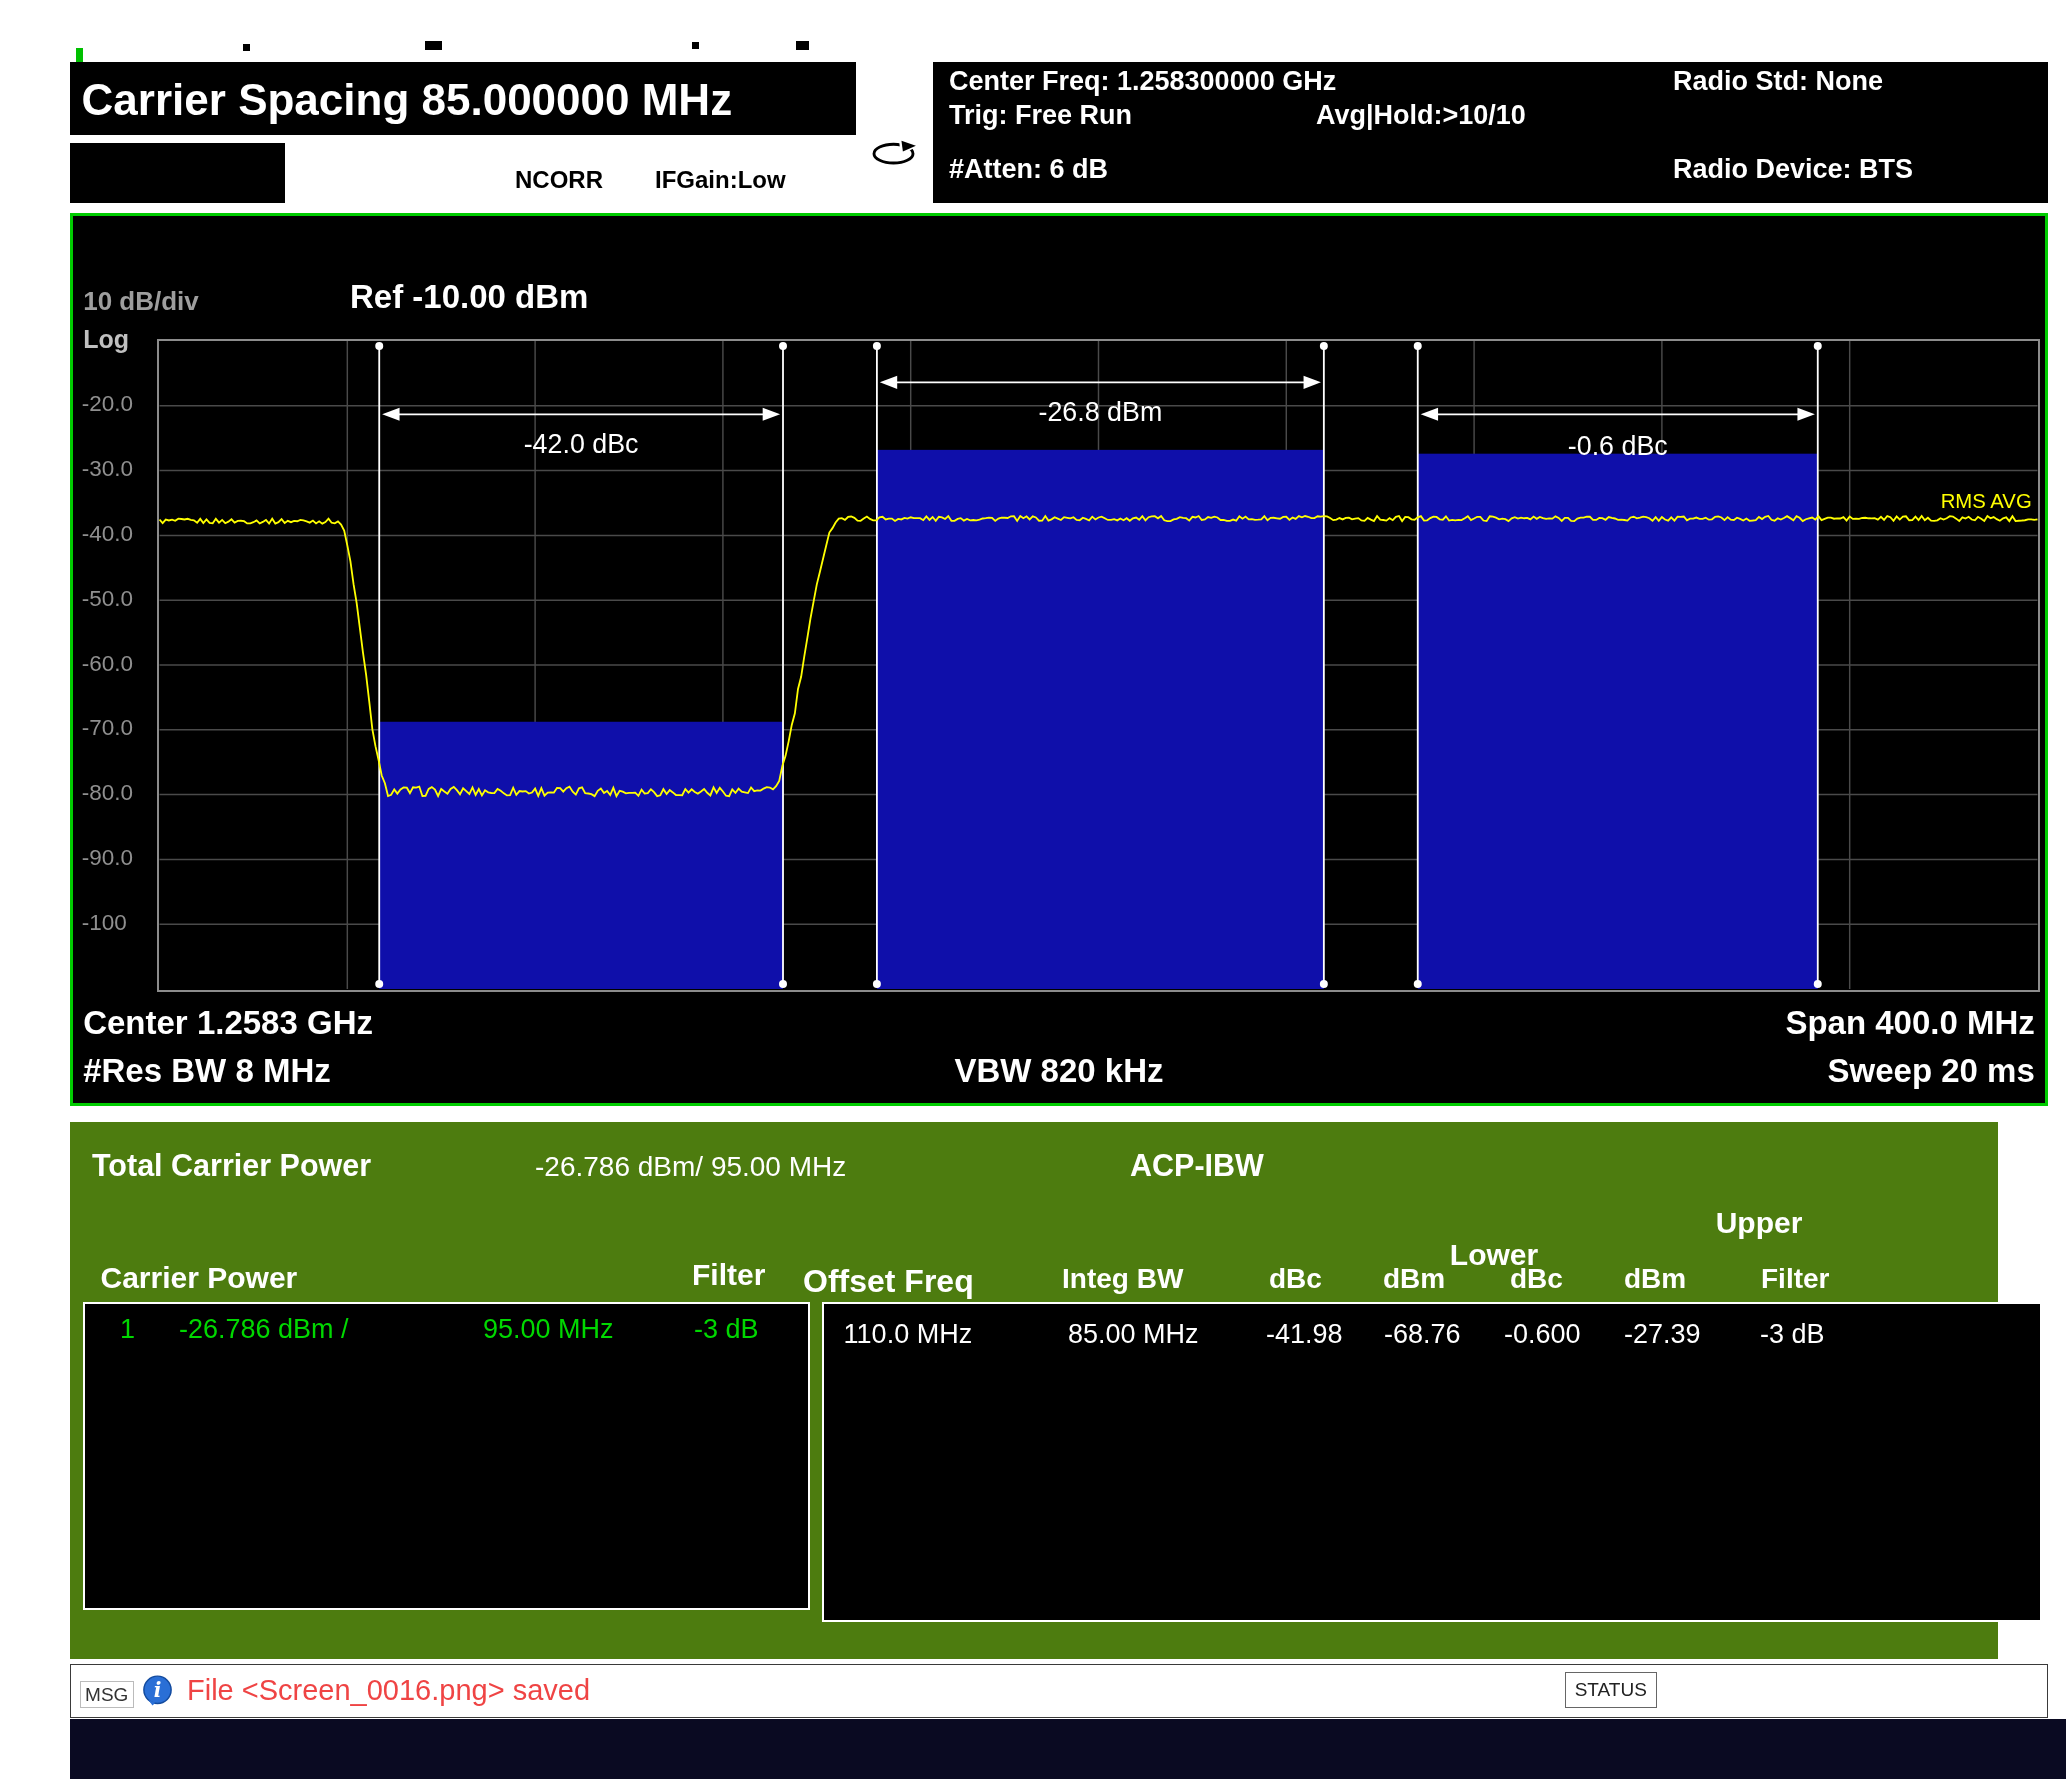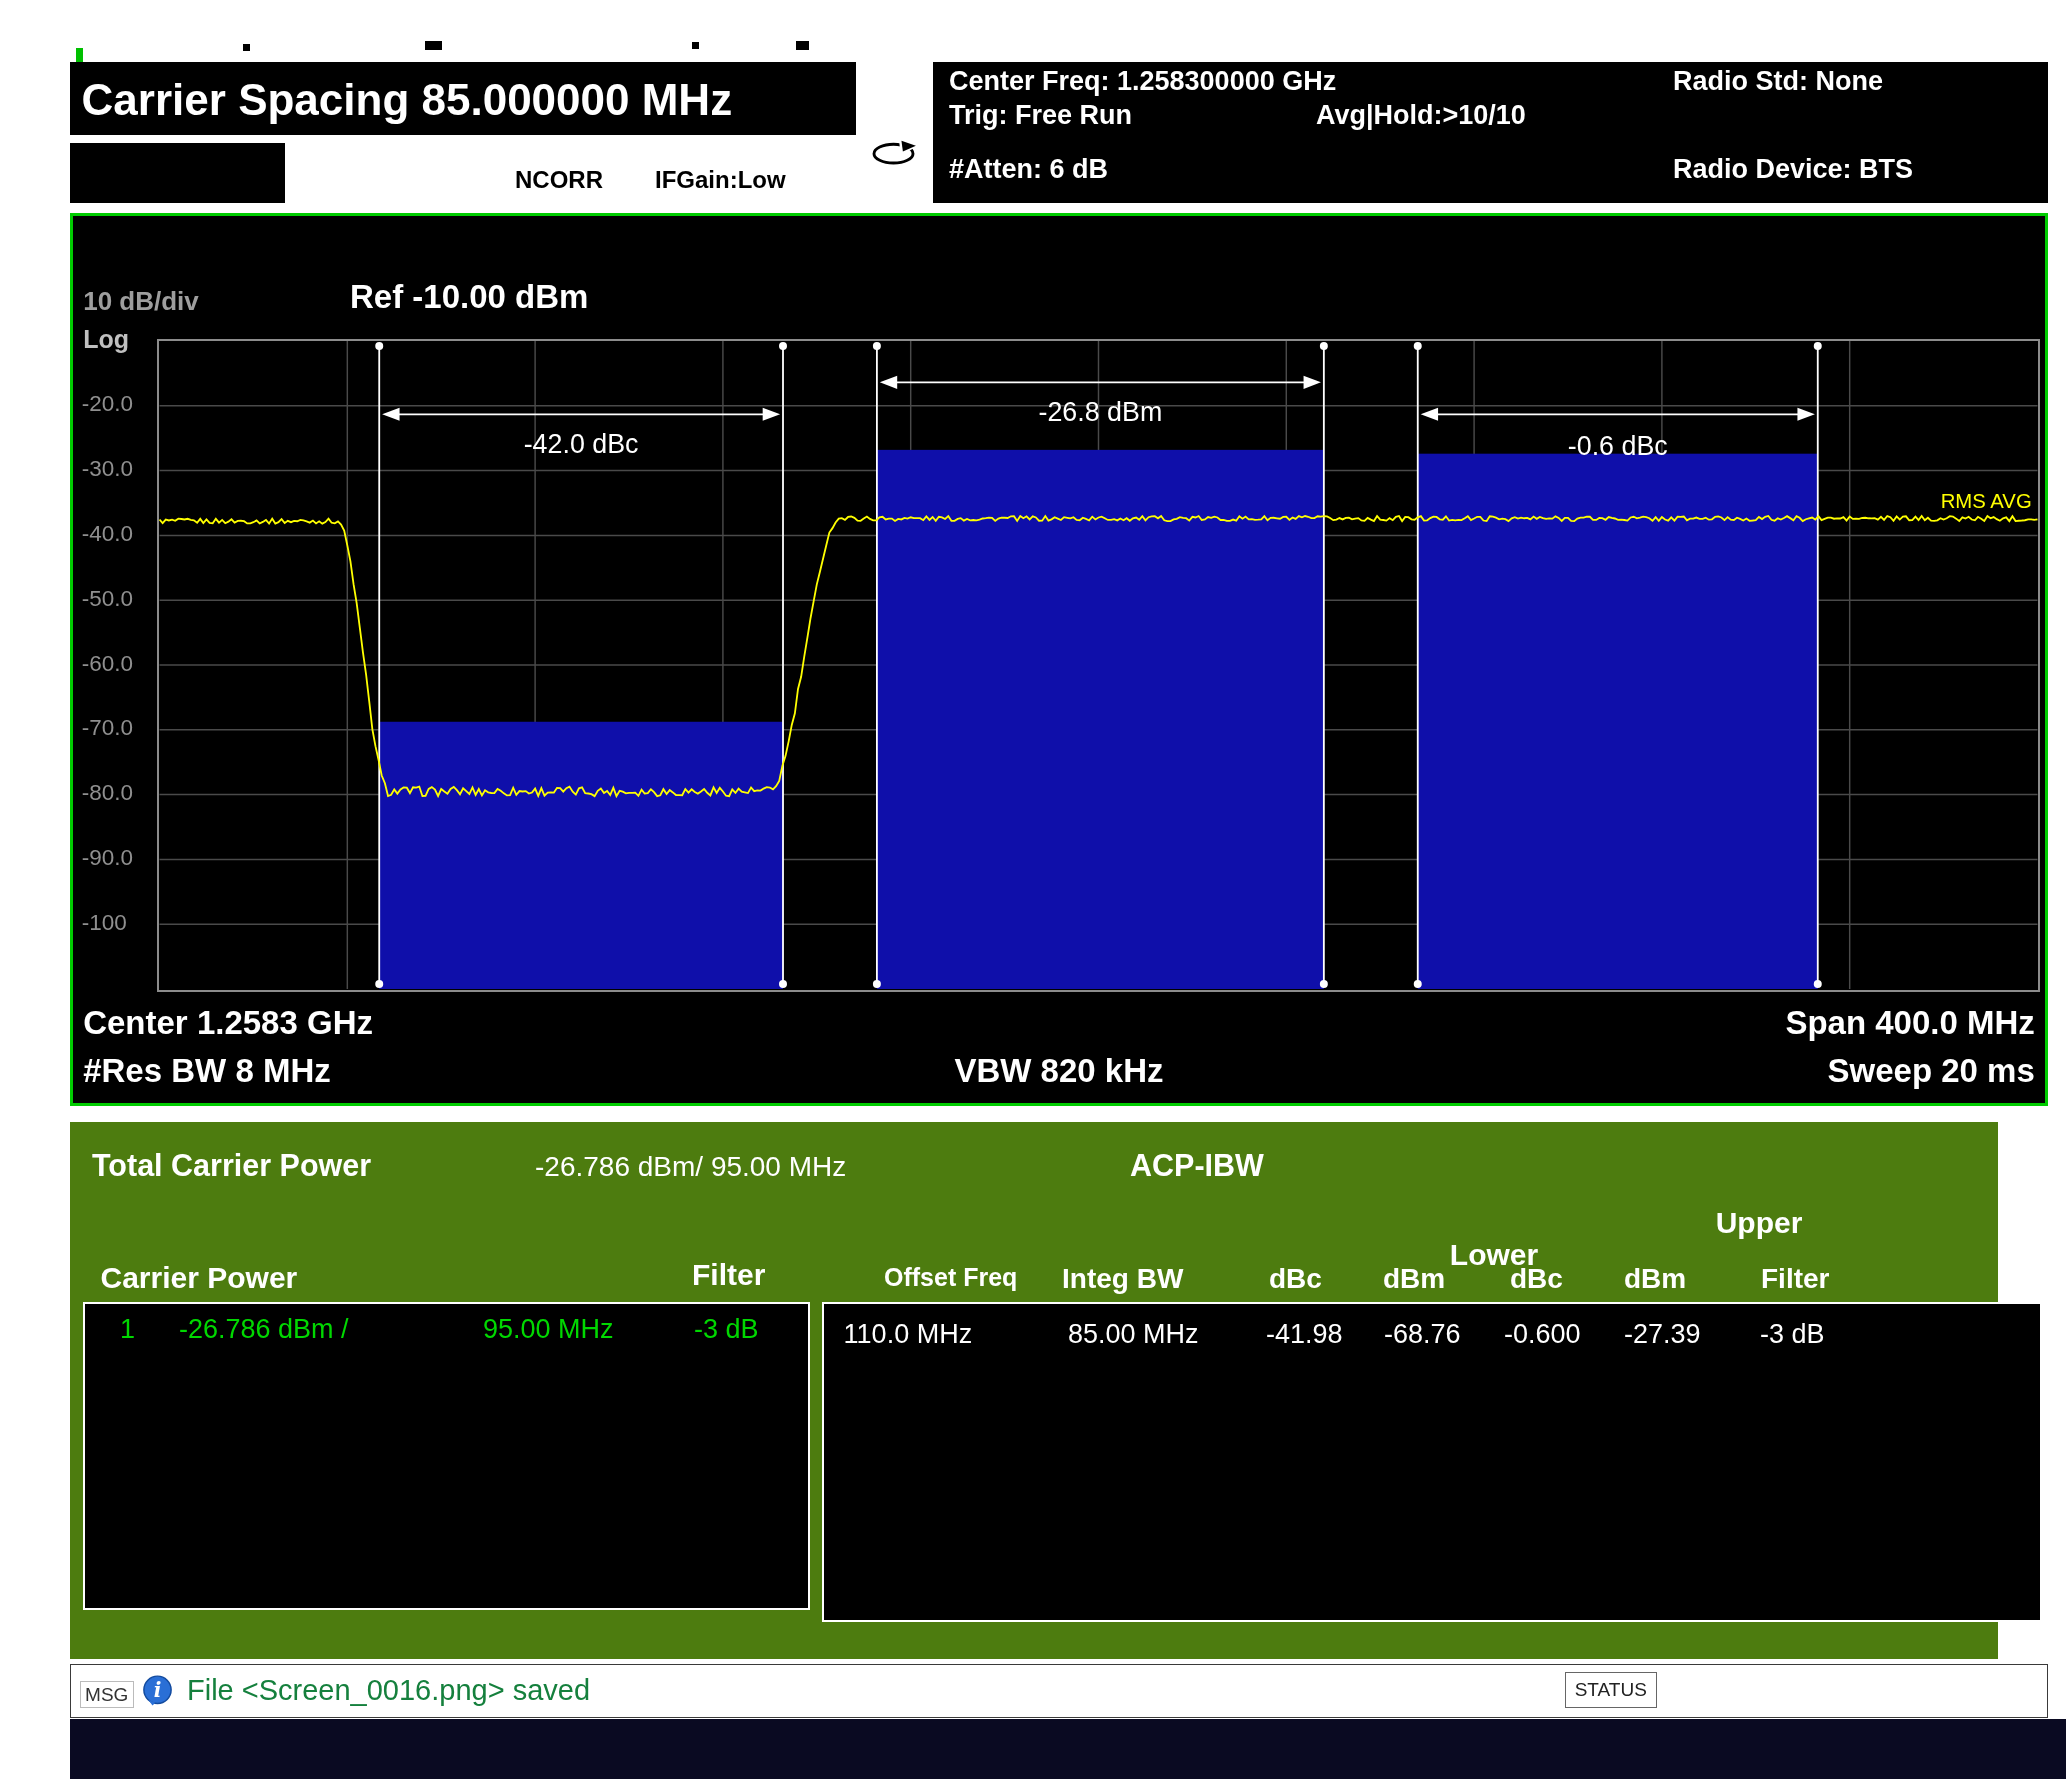--- a/index.html
+++ b/index.html
@@ -42,21 +42,21 @@
   .bold{font-weight:bold;}
   .ctr{transform:translateX(-50%);}
   .tbox{position:absolute;border:2.2px solid #fff;background:#000;}
   .tbox span{position:absolute;white-space:nowrap;font-size:27px;}
   .green{color:#00d800;}
 
   
   .statusbar{position:absolute;left:70px;top:1664px;width:1978px;height:54px;background:#fff;border:1.5px solid #3a3a3a;}
   .msg-lab{position:absolute;left:8.7px;top:16px;font-size:19px;color:#333;border:0.7px solid #bbb;padding:1.5px 4.4px;}
   .info-icon{position:absolute;left:70px;top:9.4px;width:33px;height:33px;}
-  .msg-text{position:absolute;left:116px;top:9.4px;font-size:29px;color:#15803d;white-space:nowrap;}
+  .msg-text{position:absolute;left:116px;top:9.4px;font-size:29px;color:#ef4444;white-space:nowrap;}
   .status-box{position:absolute;left:1494px;top:7.3px;font-size:19px;color:#222;border:1.5px solid #666;padding:5.8px 8.7px;}
 
   .bottom-strip{position:absolute;left:70px;top:1719px;width:1996px;height:60px;background:#0a0a22;}
 </style>
 </head>
 <body>
 
 <div>
 
   <div class="tick" style="left:243px;top:44px;width:7.3px;height:6.5px;"></div>
@@ -176,21 +176,21 @@
 
     <span class="r-lab bold" style="left:30.5px;top:139px;font-size:30px;">Carrier Power</span>
     <span class="r-lab bold" style="left:622px;top:136px;font-size:30px;">Filter</span>
     <div class="tbox" style="left:13px;top:180px;width:727px;height:308px;">
       <span class="green" style="left:35px;top:10.2px;">1</span>
       <span class="green" style="left:94px;top:10.2px;">-26.786 dBm /</span>
       <span class="green" style="left:398px;top:10.2px;">95.00 MHz</span>
       <span class="green" style="left:609px;top:10.2px;">-3 dB</span>
     </div>
 
-    <span class="r-lab bold" style="left:814px;top:141px;font-size:25px;">Offset Freq</span>
+    <span class="r-lab bold" style="left:733px;top:141px;font-size:32px;">Offset Freq</span>
     <span class="r-lab bold" style="left:992px;top:141px;font-size:28px;">Integ BW</span>
     <span class="r-lab bold" style="left:1199px;top:141px;font-size:28px;">dBc</span>
     <span class="r-lab bold" style="left:1313px;top:141px;font-size:28px;">dBm</span>
     <span class="r-lab bold" style="left:1440px;top:141px;font-size:28px;">dBc</span>
     <span class="r-lab bold" style="left:1554px;top:141px;font-size:28px;">dBm</span>
     <span class="r-lab bold" style="left:1691px;top:141px;font-size:28px;">Filter</span>
     <div class="tbox" style="left:752px;top:180px;width:1220px;height:320px;">
       <span style="left:19.6px;top:14.5px;">110.0 MHz</span>
       <span style="left:244px;top:14.5px;">85.00 MHz</span>
       <span style="left:442px;top:14.5px;">-41.98</span>

